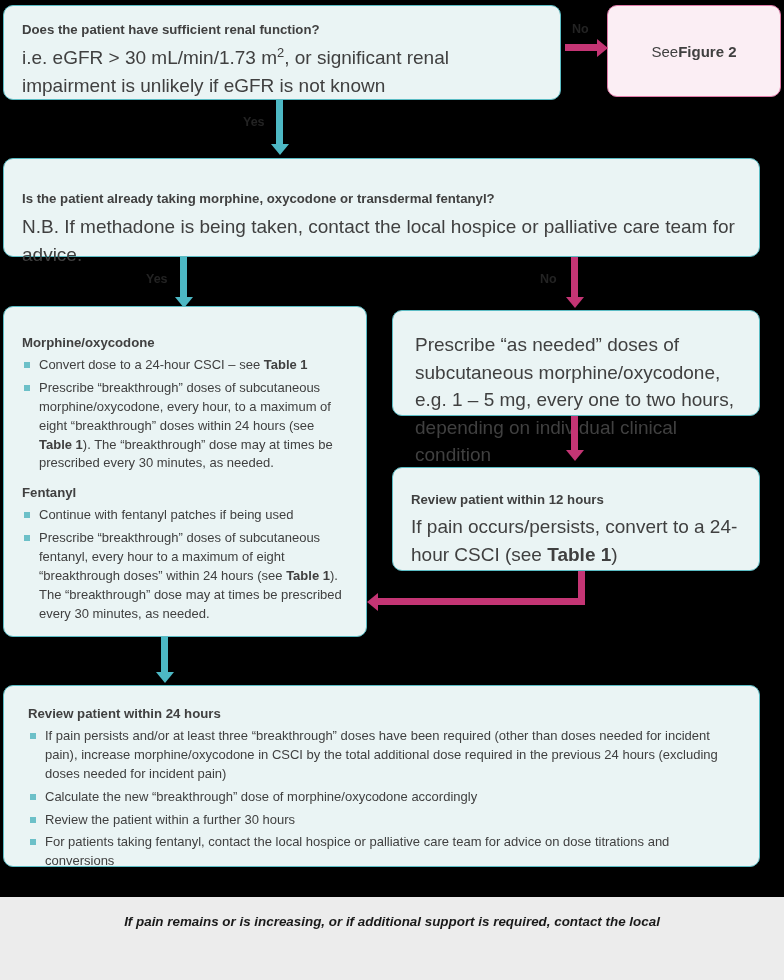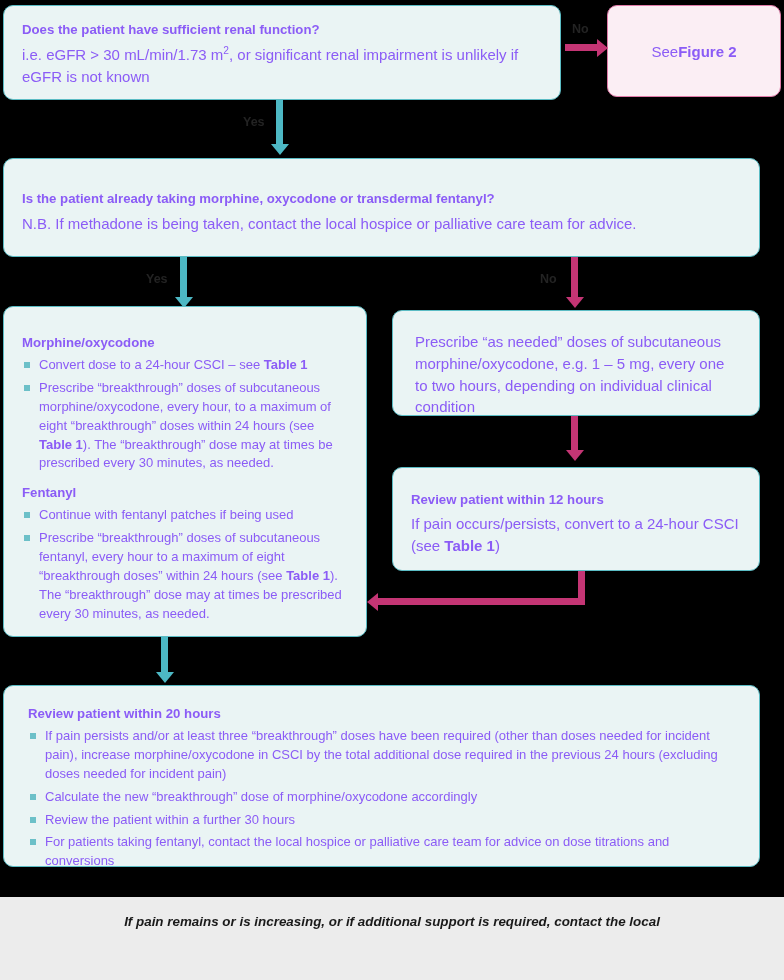--- a/index.html
+++ b/index.html
@@ -9,31 +9,31 @@
     font-family: "Liberation Sans", sans-serif;
     overflow: hidden;
   }
   #canvas { position: relative; width: 784px; height: 980px; }
 
   .box {
     position: absolute;
     background: #eaf4f4;
     border: 1.5px solid #5bbcc4;
     border-radius: 10px;
-    color: #8b5cf6;
+    color: #404040;
   }
   .box.pinkbox {
     background: #fbeef4;
     border: 1.5px solid #e07aa8;
   }
 
   .pad { padding: 14px 18px; }
 
   .htitle { font-weight: bold; font-size: 13.2px; line-height: 1.45; }
-  .btext  { font-size: 15px; line-height: 1.45; }
+  .btext  { font-size: 19px; line-height: 1.45; }
 
   b, .b { font-weight: bold; }
 
   ul.bl { list-style: none; margin: 2px 0 0 0; padding: 0; }
   ul.bl > li {
     position: relative;
     padding-left: 17px;
     margin-top: 4px;
     font-size: 13px;
     line-height: 1.45;
@@ -174,21 +174,21 @@
 
   <div class="vline pink" style="left:578px; top:571px; height:34px;"></div>
   <div class="hline" style="left:378px; top:598px; width:207px;"></div>
   <div class="arrow-l" style="left:367px; top:592.5px;"></div>
 
   <div class="vline" style="left:161px; top:637px; height:39px;"></div>
   <div class="arrow-d" style="left:155.5px; top:672px;"></div>
 
   <div class="box" style="left:3px; top:685px; width:757px; height:182px;">
     <div class="pad" style="padding:18px 24px;">
-      <div class="htitle">Review patient within 20 hours</div>
+      <div class="htitle">Review patient within 24 hours</div>
       <ul class="bl">
         <li>If pain persists and/or at least three “breakthrough” doses have been required (other than doses needed for incident pain), increase morphine/oxycodone in CSCI by the total additional dose required in the previous 24 hours (excluding doses needed for incident pain)</li>
         <li>Calculate the new “breakthrough” dose of morphine/oxycodone accordingly</li>
         <li>Review the patient within a further 30 hours</li>
         <li>For patients taking fentanyl, contact the local hospice or palliative care team for advice on dose titrations and conversions</li>
       </ul>
     </div>
   </div>
 
   <div class="footer" style="top:897px; height:83px;">

